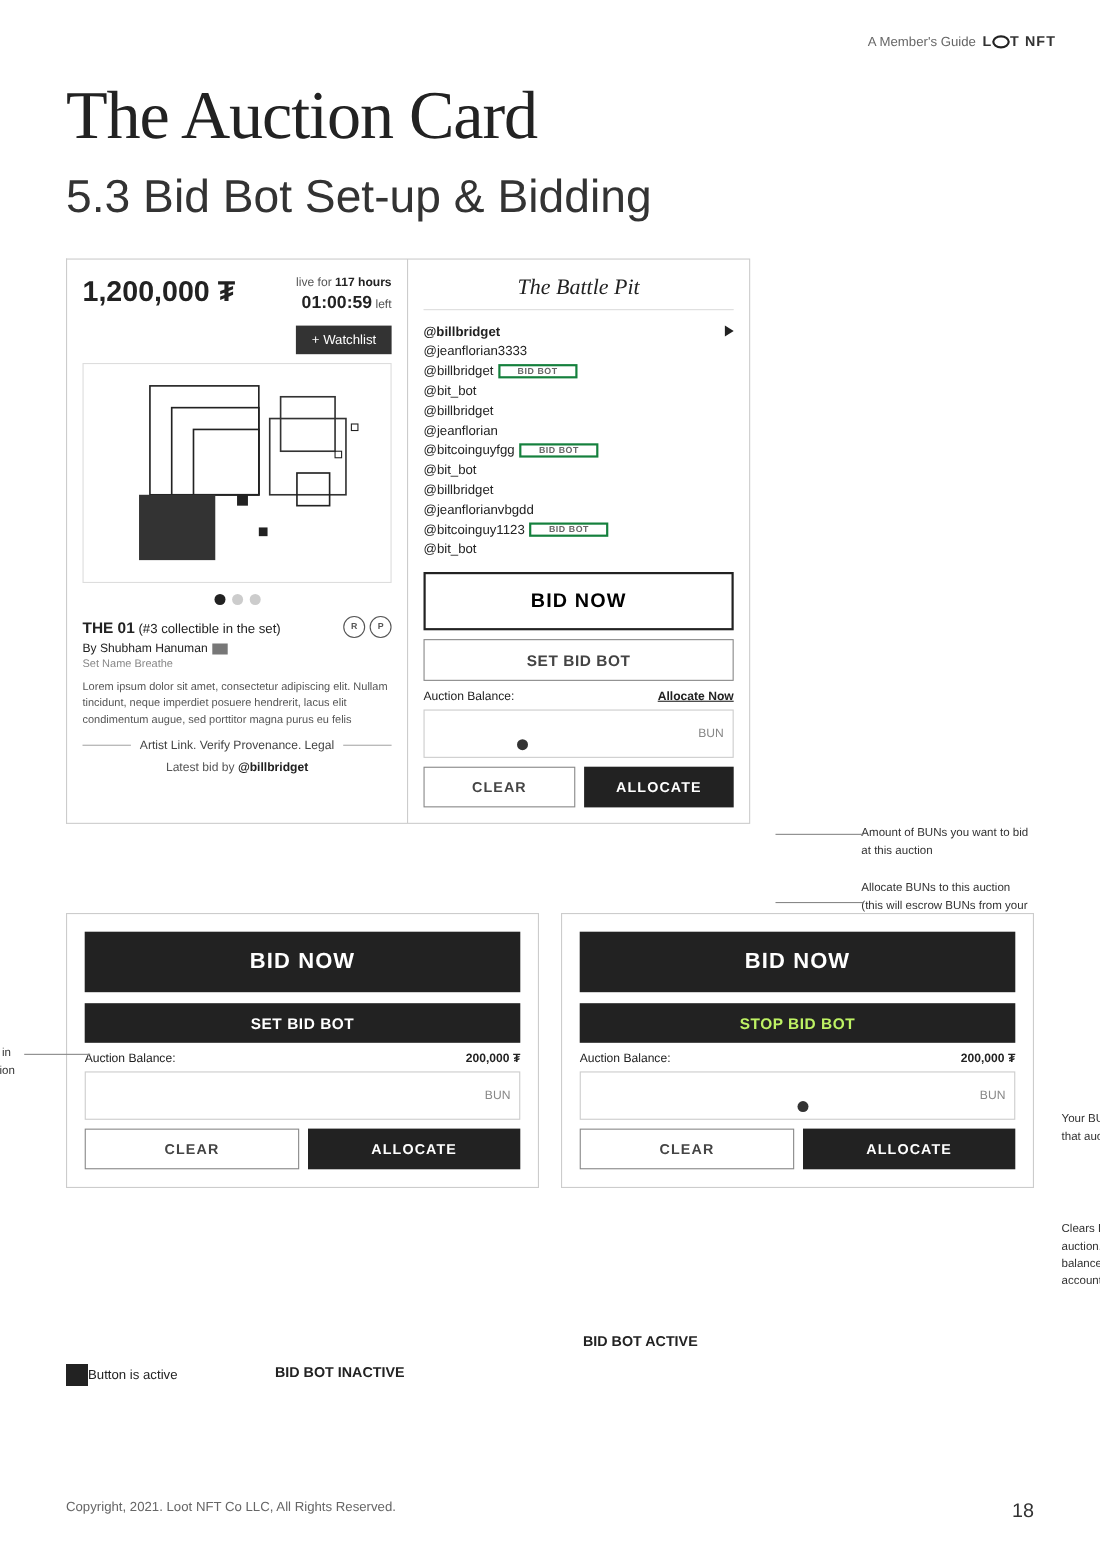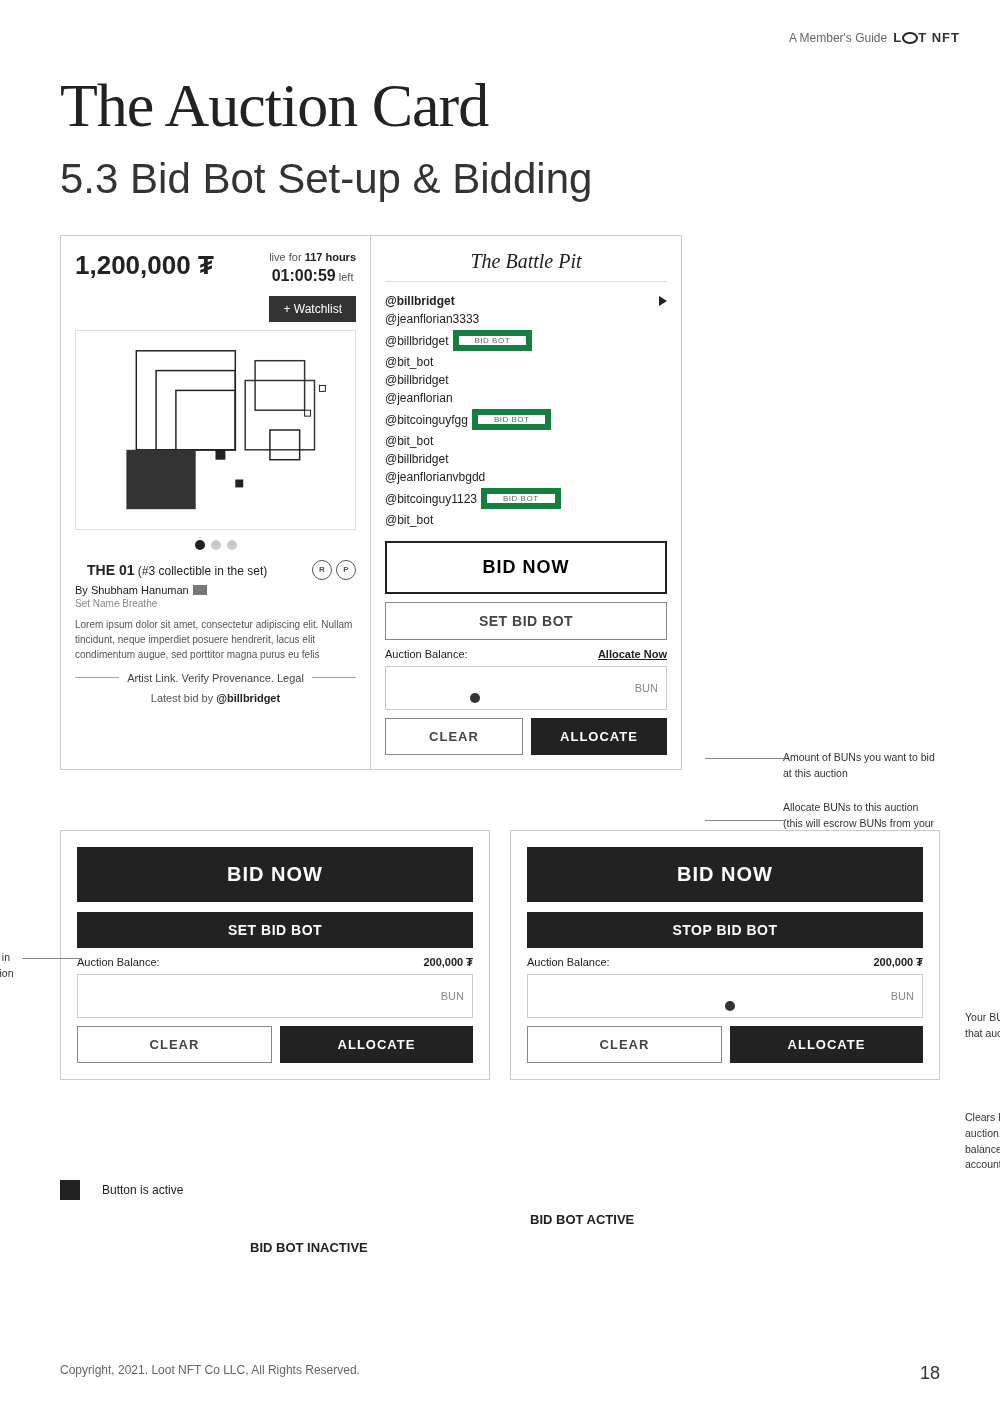--- a/index.html
+++ b/index.html
@@ -68,21 +68,21 @@
       display: flex;
       justify-content: space-between;
       align-items: flex-start;
       margin-bottom: 8px;
     }
     .bid-amount {
       font-size: 26px;
       font-weight: bold;
     }
     .live-info {
-      text-align: center;
+      text-align: right;
       font-size: 11px;
       line-height: 1.4;
     }
     .live-info .live-label { color: #555; }
     .live-info .hours-bold { font-weight: bold; }
     .live-info .timer { font-size: 16px; font-weight: bold; }
     .live-info .left-label { font-size: 11px; color: #555; }
 
     .watchlist-btn {
       background: #333;
@@ -122,21 +122,21 @@
 
     .nft-title-row {
       display: flex;
       align-items: center;
       justify-content: space-between;
       margin-bottom: 4px;
     }
     .nft-name {
       font-size: 12px;
     }
-    .nft-name strong { font-size: 14px; margin-left: 12px; }
+    .nft-name strong { font-size: 14px; }
     .nft-badges {
       display: flex;
       gap: 4px;
     }
     .badge-circle {
       width: 20px;
       height: 20px;
       border-radius: 50%;
       border: 1.5px solid #555;
       font-size: 8px;
@@ -214,23 +214,23 @@
     .bidder-item {
       font-size: 12px;
       padding: 2px 0;
       display: flex;
       align-items: center;
       gap: 4px;
     }
     .bidder-item.top-bidder { font-weight: bold; }
     .bid-bot-badge {
       font-size: 8px;
-      font-weight: normal;
+      font-weight: bold;
       color: #666;
-      border: 6px solid #15803d;
+      border: 2px solid #15803d;
       padding: 0 16px;
       letter-spacing: 0.5px;
     }
     .triangle-right {
       width: 0;
       height: 0;
       border-top: 5px solid transparent;
       border-bottom: 5px solid transparent;
       border-left: 8px solid #222;
       margin-left: auto;
@@ -366,21 +366,21 @@
       padding: 10px;
       font-size: 14px;
       font-weight: bold;
       cursor: pointer;
       margin-bottom: 8px;
       letter-spacing: 0.5px;
     }
     .bottom-stop-bid-btn {
       width: 100%;
       background: #222;
-      color: #ffffff;
+      color: #bef264;
       border: none;
       padding: 10px;
       font-size: 14px;
       font-weight: bold;
       cursor: pointer;
       margin-bottom: 8px;
       letter-spacing: 0.5px;
     }
     .bottom-auction-balance {
       display: flex;
@@ -420,25 +420,25 @@
       font-size: 13px;
       font-weight: bold;
       cursor: pointer;
       letter-spacing: 1px;
       color: #fff;
     }
 
     
     .status-area {
       position: absolute;
-      top: 1180px;
+      top: 1240px;
       left: 60px;
       display: flex;
       align-items: center;
-      gap: 22px;
+      gap: 0;
     }
     .status-square {
       width: 20px;
       height: 20px;
       background: #222;
     }
     .status-label { font-size: 12px; }
     .bot-inactive-label {
       position: absolute;
       top: 1240px;

